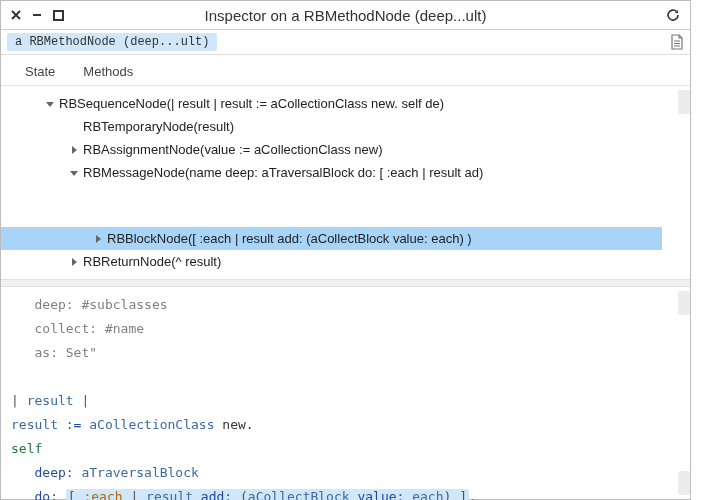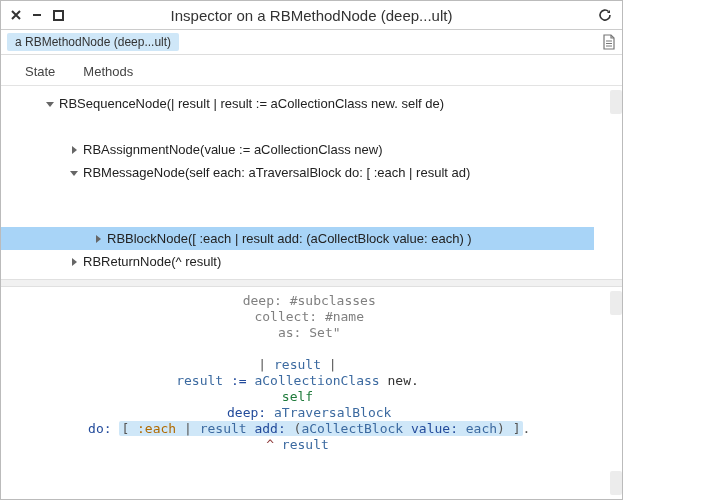--- a/index.html
+++ b/index.html
@@ -9,21 +9,21 @@
     height: 500px;
     font-family: "Segoe UI", "Lucida Grande", Arial, sans-serif;
     font-size: 13px;
     color: #222;
     background: #fff;
     overflow: hidden;
   }
   .window {
     display: flex;
     flex-direction: column;
-    width: 623px;
+    width: 691px;
     height: 500px;
     box-sizing: border-box;
     border: 1px solid #bbb;
   }
   .titlebar {
     height: 28px;
     flex: 0 0 28px;
     display: flex;
     align-items: center;
     position: relative;
@@ -68,20 +68,21 @@
     padding: 0 6px;
     gap: 6px;
     border-bottom: 1px solid #ddd;
   }
   .pathbar .crumb {
     background: #cfe7f8;
     font-size: 12px;
     color: #333;
     padding: 2px 8px;
     border-radius: 2px;
+    font-family: Liberation Mono, monospace;
   }
   .pathbar .spacer { flex: 1; }
   .tabs {
     height: 30px;
     flex: 0 0 30px;
     display: flex;
     align-items: flex-end;
     padding: 0 10px;
     border-bottom: 1px solid #e3e3e3;
   }
@@ -154,25 +155,24 @@
   .code {
     flex: 1;
     min-height: 0;
     display: flex;
   }
   .code pre {
     margin: 0;
     padding: 6px 10px;
     font-family: "DejaVu Sans Mono", Consolas, Menlo, monospace;
     font-size: 13px;
-    line-height: 16px;
+    line-height: 24px;
     white-space: pre;
     color: #333;
     flex: 1;
-    text-align: center;
   }
   .code .hl-line {
     background: #cfe7f8;
     padding: 0 2px;
     border-radius: 2px;
   }
   .c-kw { color: #234b9b; }     
   .c-self { color: #1e7a3a; }   
   .c-var { color: #3c6aa0; }    
   .c-cls { color: #3c6aa0; }    
@@ -243,38 +243,39 @@
               <span class="disclosure">
                 <svg width="10" height="10" viewBox="0 0 10 10">
                   <path d="M1 3 L9 3 L5 8 Z" fill="#666"></path>
                 </svg>
               </span>
               <span class="tree-text">RBSequenceNode(| result | result := aCollectionClass new. self de)</span>
             </div>
             <div class="tree-row">
               <span class="indent" style="width: 68px;"></span>
               <span class="disclosure"></span>
+              <span class="tree-text">RBTemporaryNode(result)</span>
             </div>
             <div class="tree-row">
               <span class="indent" style="width: 68px;"></span>
               <span class="disclosure">
                 <svg width="10" height="10" viewBox="0 0 10 10">
                   <path d="M3 1 L8 5 L3 9 Z" fill="#666"></path>
                 </svg>
               </span>
               <span class="tree-text">RBAssignmentNode(value := aCollectionClass new)</span>
             </div>
             <div class="tree-row">
               <span class="indent" style="width: 68px;"></span>
               <span class="disclosure">
                 <svg width="10" height="10" viewBox="0 0 10 10">
                   <path d="M1 3 L9 3 L5 8 Z" fill="#666"></path>
                 </svg>
               </span>
-              <span class="tree-text">RBMessageNode(self each: aTraversalBlock do: [ :each | result ad)</span>
+              <span class="tree-text">RBMessageNode(name deep: aTraversalBlock do: [ :each | result ad)</span>
             </div>
             <div class="tree-row">
               <span class="indent" style="width: 92px;"></span>
               <span class="disclosure"></span>
             </div>
             <div class="tree-row selected">
               <span class="indent" style="width: 92px;"></span>
               <span class="disclosure">
                 <svg width="10" height="10" viewBox="0 0 10 10">
                   <path d="M3 1 L8 5 L3 9 Z" fill="#666"></path>

